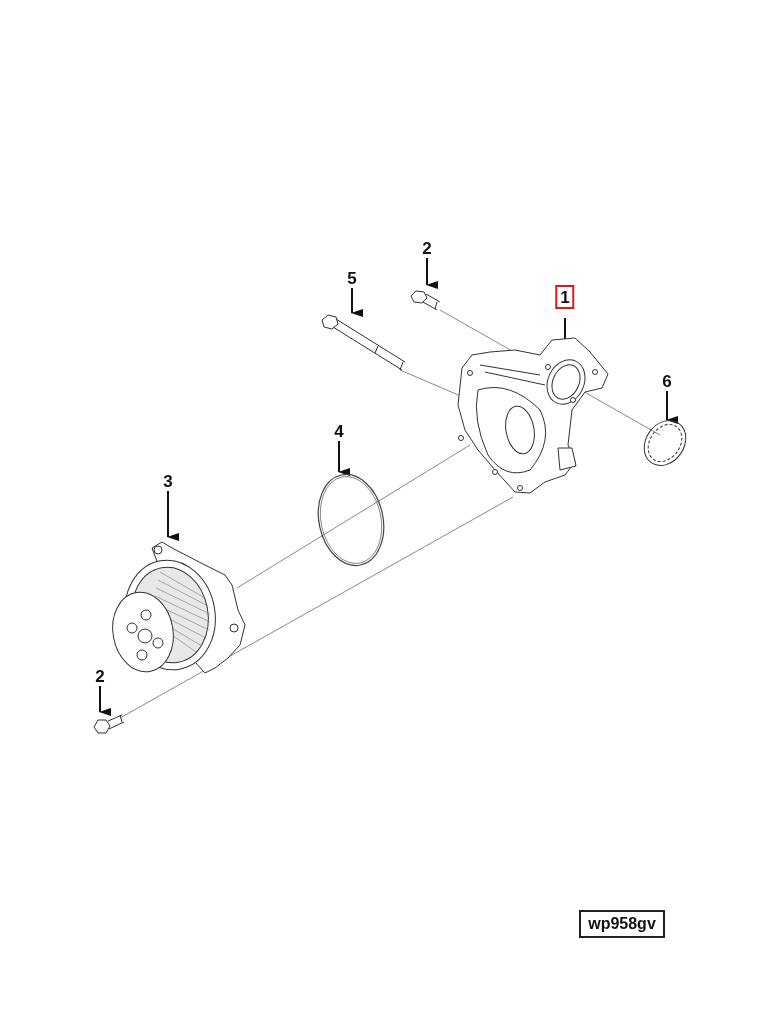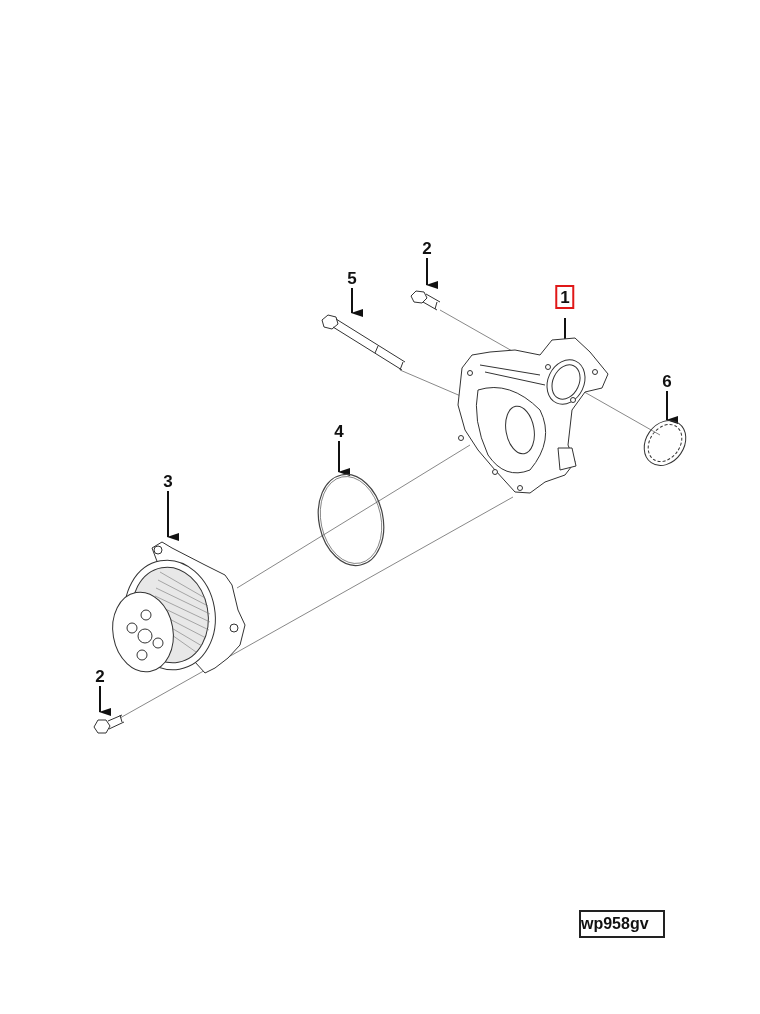--- a/index.html
+++ b/index.html
@@ -5,21 +5,21 @@
   html, body { margin: 0; padding: 0; background: #ffffff; }
   body { width: 760px; height: 1014px; position: relative; overflow: hidden;
          font-family: "Liberation Sans", sans-serif; }
   #diagram { position: absolute; left: 0; top: 0; width: 760px; height: 1014px; }
   .callout { position: absolute; font-family: "Liberation Sans", sans-serif;
              font-weight: bold; font-size: 17px; color: #111; line-height: 1;
              transform: translateX(-50%); }
   .callout.highlight { border: 2px solid #e01818; padding: 2px 3px 1px 3px; }
   .ref-label { position: absolute; left: 579px; top: 910px; width: 86px; height: 28px;
                border: 2px solid #222; box-sizing: border-box; font-weight: bold;
-               font-size: 16px; color: #111; line-height: 24px;
+               font-size: 16px; color: #111; text-align: center; line-height: 24px;
                font-family: "Liberation Sans", sans-serif; }
 </style>
 </head>
 <body>
 
 <svg id="diagram" viewBox="0 0 760 1014" xmlns="http://www.w3.org/2000/svg">
   <defs>
     <marker id="arrowhead" markerWidth="8" markerHeight="12" refX="4" refY="11" orient="auto" markerUnits="userSpaceOnUse">
       <path d="M0,0 L8,0 L4,12 Z" fill="#111"></path>
     </marker>

